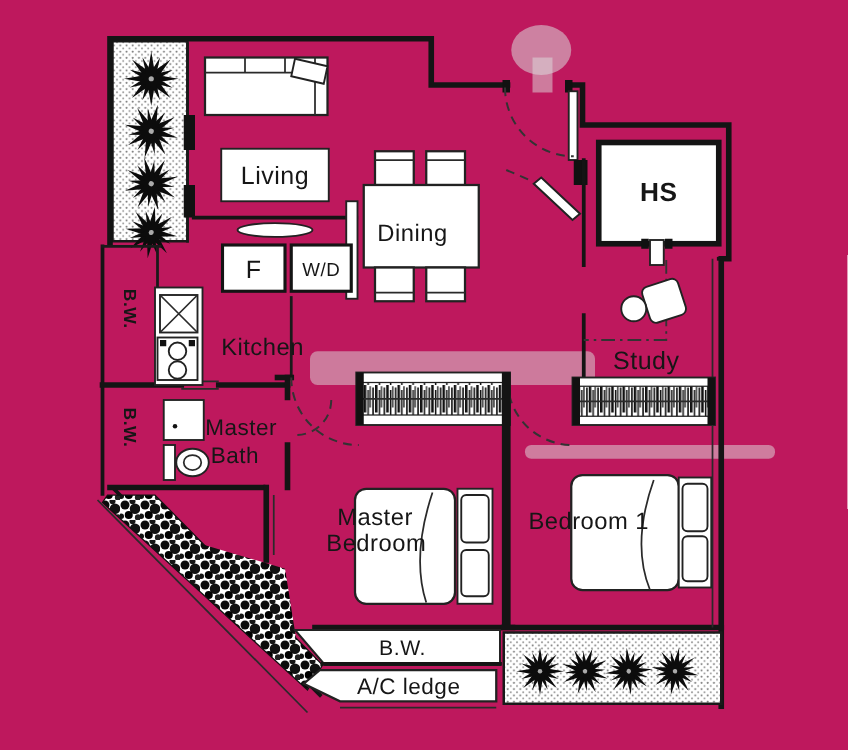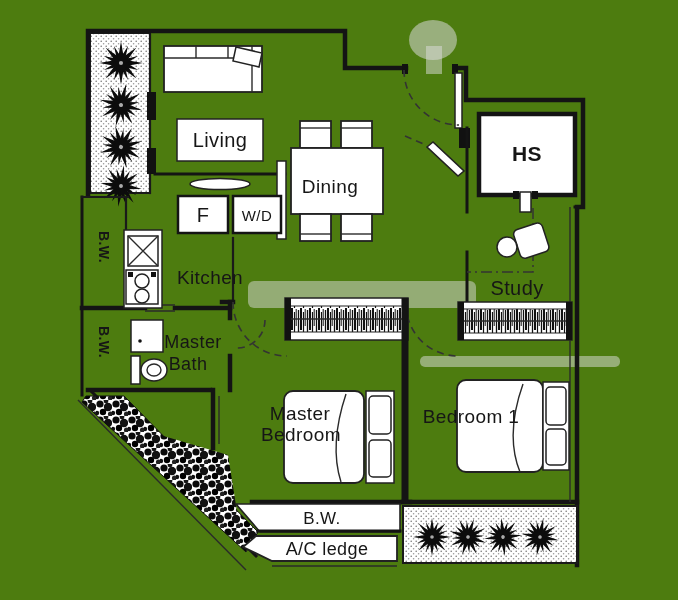--- a/index.html
+++ b/index.html
@@ -1,16 +1,16 @@
 <!DOCTYPE html>
 <html><head>
 <meta charset="utf-8">
 <style>
   html,body{margin:0;padding:0;background:#ffffff;}
-  .stage{position:relative;width:678px;height:600px;background:#4d7c0f;overflow:hidden;}
+  .stage{position:relative;width:678px;height:600px;background:#be185d;overflow:hidden;}
   svg{position:absolute;left:0;top:0;}
   .lbl{font-family:"Liberation Sans","DejaVu Sans",sans-serif;fill:#161616;letter-spacing:.4px;}
   .s21{font-size:21px;font-weight:600;}
   .s20{font-size:20px;}
   .s19{font-size:19px;}
   .s18{font-size:18px;}
   .s17{font-size:17px;}
   .s15{font-size:15px;}
   .s14{font-size:14px;font-weight:600;}
   .wall{stroke:#141414;stroke-width:4.5;fill:none;stroke-linecap:square;}

